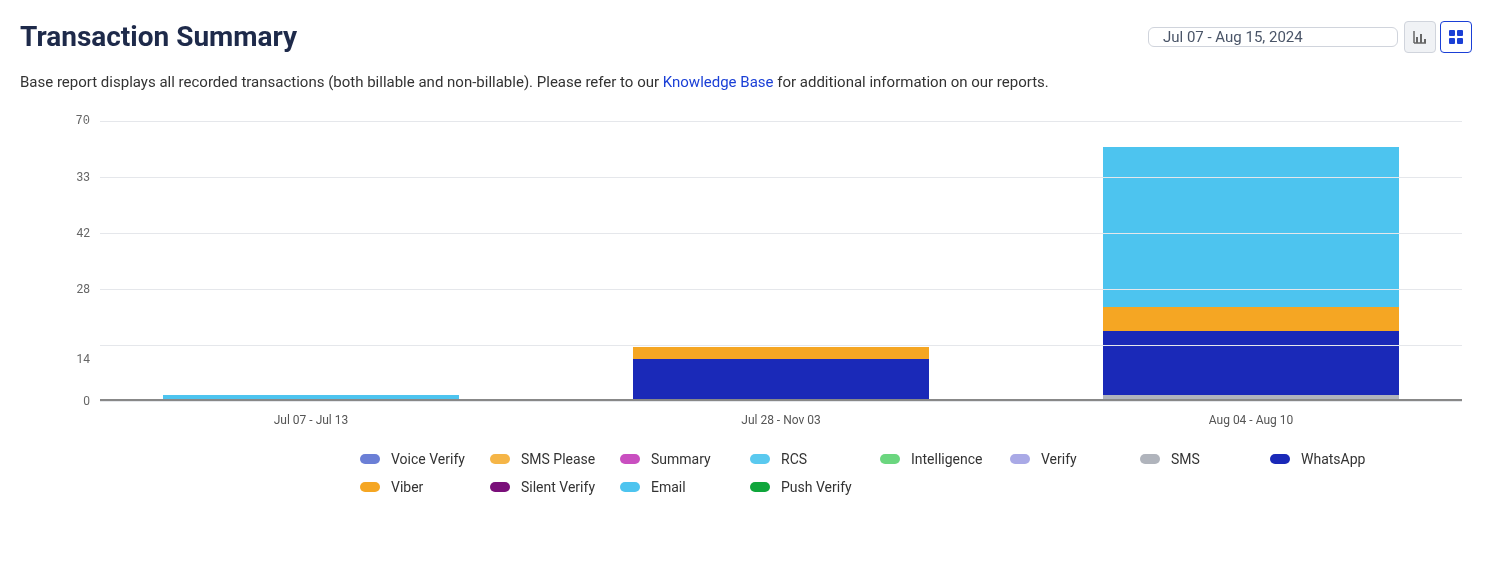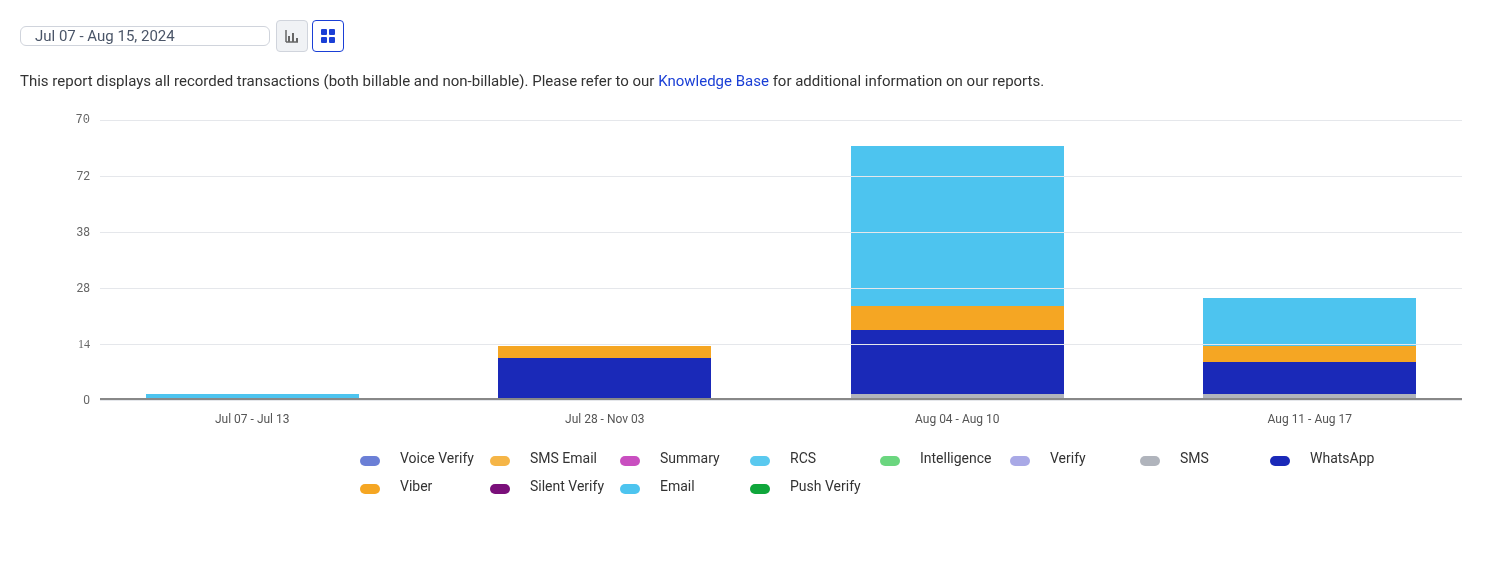--- a/index.html
+++ b/index.html
@@ -133,38 +133,39 @@
     .legend {
       margin-top: 50px;
       margin-left: 340px;
       margin-right: 40px;
       display: flex;
       flex-wrap: wrap;
       row-gap: 12px;
     }
     .legend-item {
       display: flex;
-      align-items: flex-end;
-      gap: 20px;
+      align-items: center;
+      gap: 11px;
       font-size: 14px;
       color: #333;
       width: 130px;
       cursor: pointer;
     }
     .swatch {
       width: 20px;
       height: 10px;
       border-radius: 5px;
       flex-shrink: 0;
     }
   </style>
 </head>
 <body>
 
 <div class="header-row">
+  <h1 class="page-title">Transaction Summary</h1>
   <div class="controls">
     <div class="date-range">Jul 07 - Aug 15, 2024</div>
     <div class="view-toggle">
       <div class="view-btn">
         <svg width="16" height="16" viewBox="0 0 16 16" fill="none" stroke="#666" stroke-width="1.5">
           <line x1="2" y1="14" x2="14" y2="14"></line>
           <line x1="2" y1="2" x2="2" y2="14"></line>
           <rect x="4" y="8" width="2" height="6" fill="#666" stroke="none"></rect>
           <rect x="8" y="5" width="2" height="9" fill="#666" stroke="none"></rect>
           <rect x="12" y="10" width="2" height="4" fill="#666" stroke="none"></rect>
@@ -176,30 +177,30 @@
           <rect x="9" y="1" width="6" height="6" rx="1"></rect>
           <rect x="1" y="9" width="6" height="6" rx="1"></rect>
           <rect x="9" y="9" width="6" height="6" rx="1"></rect>
         </svg>
       </div>
     </div>
   </div>
 </div>
 
 <p class="description">
-  <span>This report displays all recorded transactions (both billable and non-billable). Please refer to our </span><a href="#">Knowledge Base</a><span> for additional information on our reports.</span>
+  <span>Base report displays all recorded transactions (both billable and non-billable). Please refer to our </span><a href="#">Knowledge Base</a><span> for additional information on our reports.</span>
 </p>
 
 <div class="chart-area">
   <div class="y-axis" id="y-axis">
       <div class="y-tick" style="top: 280px;">0</div>
-      <div class="y-tick" style="top: 224px; font-family: Liberation Serif, serif;">14</div>
+      <div class="y-tick" style="top: 238px;">14</div>
       <div class="y-tick" style="top: 168px;">28</div>
-      <div class="y-tick" style="top: 112px;">38</div>
-      <div class="y-tick" style="top: 56px;">72</div>
+      <div class="y-tick" style="top: 112px;">42</div>
+      <div class="y-tick" style="top: 56px;">33</div>
       <div class="y-tick" style="top: 0px; font-family: Liberation Mono, monospace;">70</div>
     </div>
   <div class="plot" id="plot">
     <div class="bars" id="bars">
         <div class="bar-group">
           <div class="bar">
             <div class="seg" title="Email: 1" style="background: rgb(77, 196, 239); height: 4px;"></div>
           </div>
           <div class="x-label">Jul 07 - Jul 13</div>
         </div>
@@ -212,47 +213,38 @@
         </div>
         <div class="bar-group">
           <div class="bar">
             <div class="seg" title="SMS: 1" style="background: rgb(176, 180, 188); height: 4px;"></div>
             <div class="seg" title="WhatsApp: 16" style="background: rgb(26, 41, 184); height: 64px;"></div>
             <div class="seg" title="Viber: 6" style="background: rgb(245, 166, 35); height: 24px;"></div>
             <div class="seg" title="Email: 40" style="background: rgb(77, 196, 239); height: 160px;"></div>
           </div>
           <div class="x-label">Aug 04 - Aug 10</div>
         </div>
-        <div class="bar-group">
-          <div class="bar">
-            <div class="seg" title="SMS: 1" style="background: rgb(176, 180, 188); height: 4px;"></div>
-            <div class="seg" title="WhatsApp: 8" style="background: rgb(26, 41, 184); height: 32px;"></div>
-            <div class="seg" title="Viber: 4" style="background: rgb(245, 166, 35); height: 16px;"></div>
-            <div class="seg" title="Email: 12" style="background: rgb(77, 196, 239); height: 48px;"></div>
-          </div>
-          <div class="x-label">Aug 11 - Aug 17</div>
-        </div>
       </div>
   <div class="gridline" style="top: 280px;"></div>
       <div class="gridline" style="top: 224px;"></div>
       <div class="gridline" style="top: 168px;"></div>
       <div class="gridline" style="top: 112px;"></div>
       <div class="gridline" style="top: 56px;"></div>
       <div class="gridline" style="top: 0px;"></div>
     </div>
 </div>
 
 <div class="legend" id="legend">
     <div class="legend-item">
       <div class="swatch" style="background: rgb(107, 127, 214);"></div>
       <span>Voice Verify</span>
     </div>
     <div class="legend-item">
       <div class="swatch" style="background: rgb(245, 181, 71);"></div>
-      <span>SMS Email</span>
+      <span>SMS Please</span>
     </div>
     <div class="legend-item">
       <div class="swatch" style="background: rgb(201, 79, 192);"></div>
       <span>Summary</span>
     </div>
     <div class="legend-item">
       <div class="swatch" style="background: rgb(90, 201, 239);"></div>
       <span>RCS</span>
     </div>
     <div class="legend-item">

